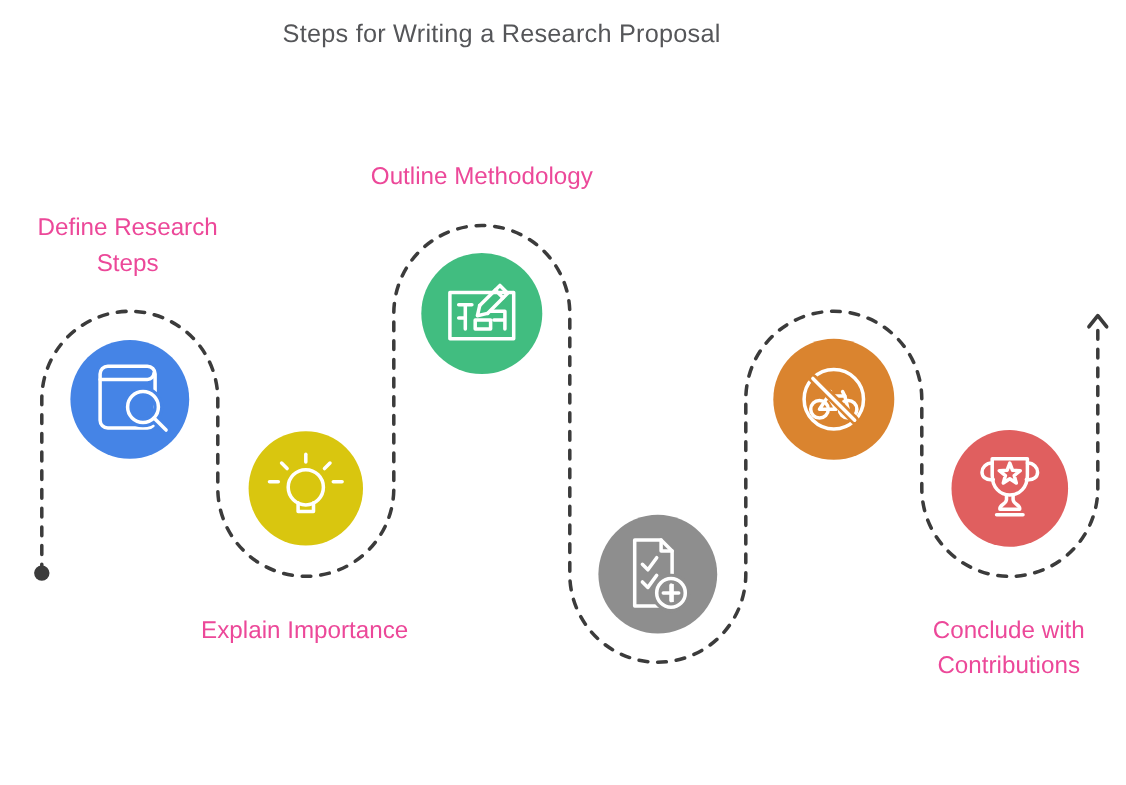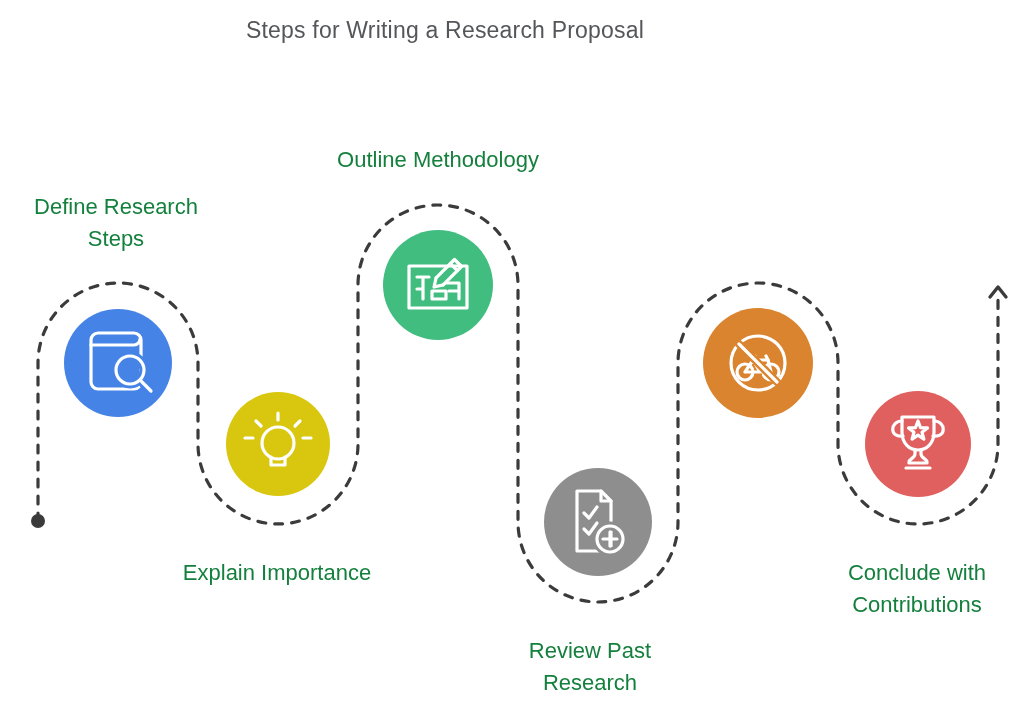--- a/index.html
+++ b/index.html
@@ -3,25 +3,25 @@
 <meta charset="utf-8">
 <style>
   html,body{margin:0;padding:0;background:#ffffff;}
   body{
     width:1024px;height:714px;position:relative;overflow:hidden;
     font-family:"Liberation Sans",sans-serif;
   }
   .stage{position:absolute;inset:0;}
   svg{position:absolute;left:0;top:0;}
   .title{
-    position:absolute;top:17px;left:5px;width:880px;text-align:center;
+    position:absolute;top:17px;left:16px;width:880px;text-align:center;
     font-size:23px;color:#555659;letter-spacing:.2px;
   }
   .label{
-    position:absolute;color:#15803d;font-size:22px;line-height:31.5px;
+    position:absolute;color:#ec4899;font-size:22px;line-height:31.5px;
     text-align:center;transform:translateX(-50%);
   }
   .lbl-define{left:116px;top:191px;width:200px;}
   .lbl-outline{left:438px;top:144px;width:420px;}
   .lbl-explain{left:277px;top:557px;width:420px;}
   .lbl-review{left:590px;top:635px;width:180px;}
   .lbl-address{left:754px;top:224px;width:420px;}
   .lbl-conclude{left:917px;top:557px;width:220px;}
 </style>
 </head>
@@ -115,15 +115,14 @@
         <path d="M-12 24 H 12"></path>
         <polygon points="0,-23 2.5,-16.4 9.5,-16.1 4,-11.7 5.9,-4.9 0,-8.8 -5.9,-4.9 -4,-11.7 -9.5,-16.1 -2.5,-16.4"></polygon>
       </g>
     </g>
   </svg>
 
   <div class="title">Steps for Writing a Research Proposal</div>
   <div class="label lbl-define">Define Research Steps</div>
   <div class="label lbl-explain">Explain Importance</div>
   <div class="label lbl-outline">Outline Methodology</div>
-  <div class="label lbl-review">Review Past Research</div>
   <div class="label lbl-conclude">Conclude with Contributions</div>
 </div>
 
 </body></html>

